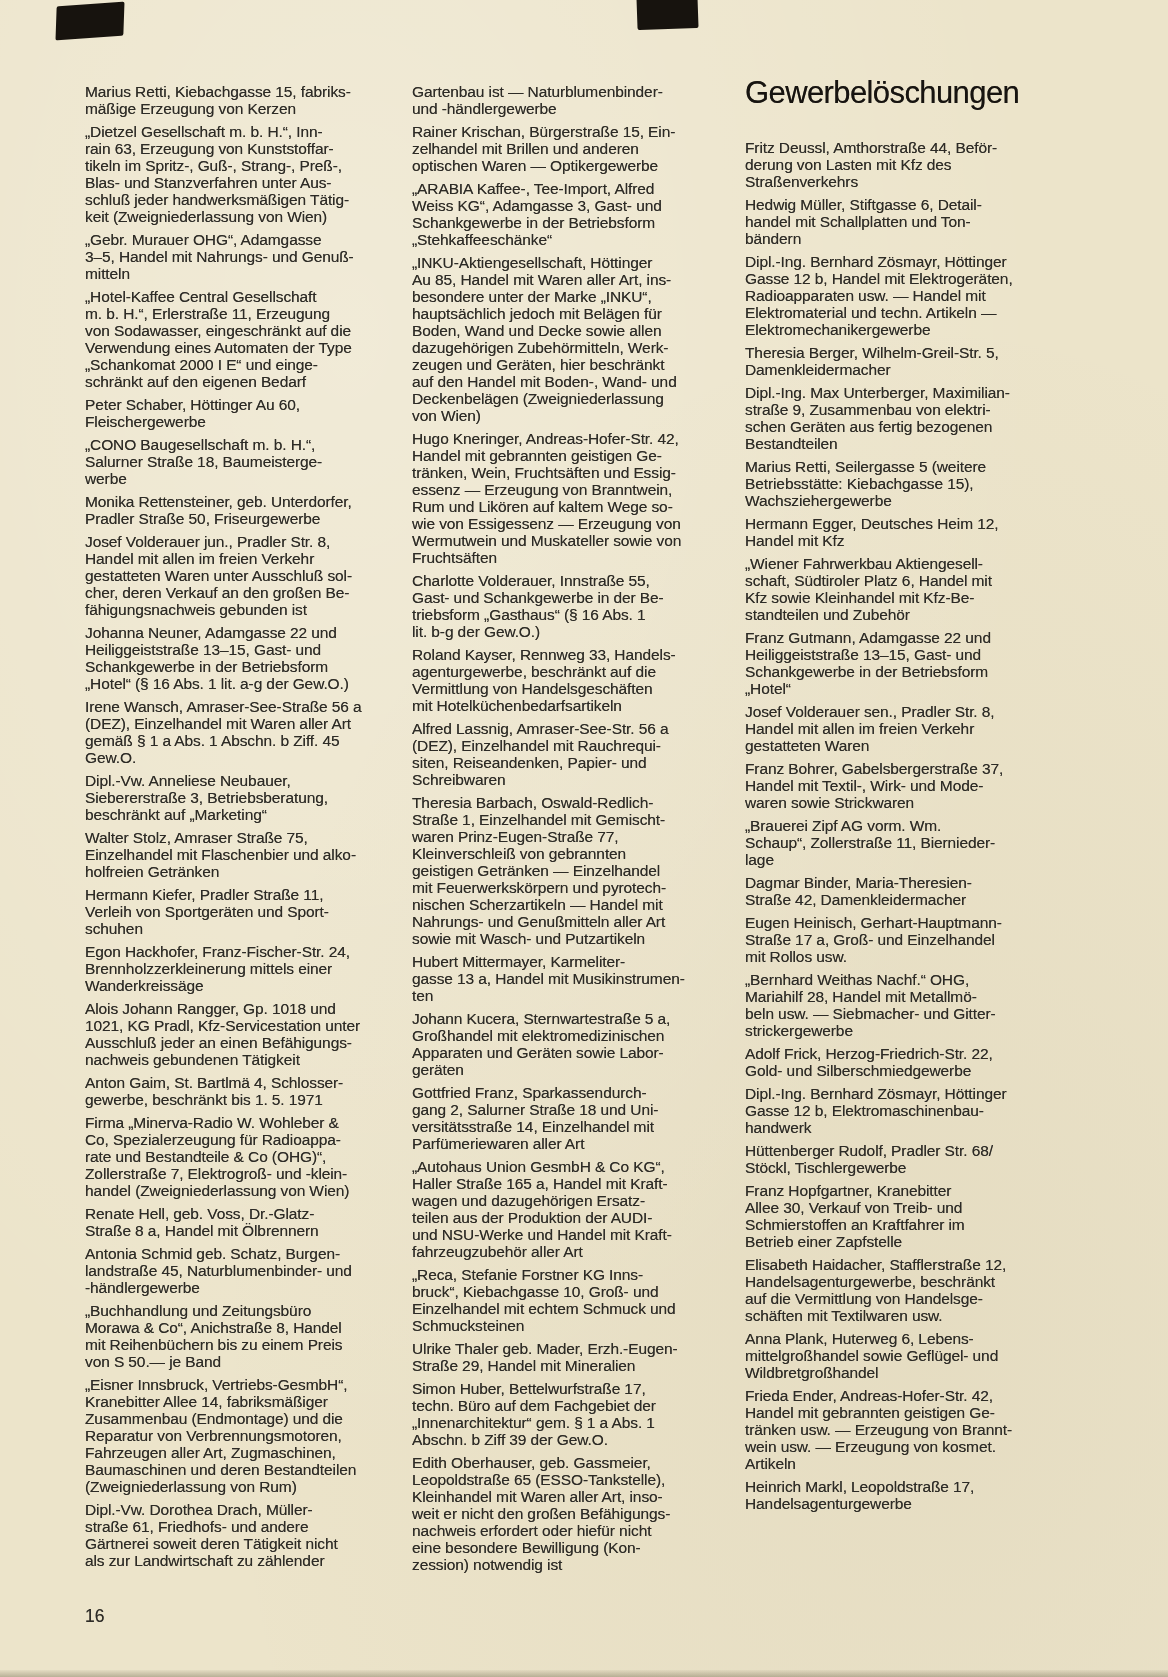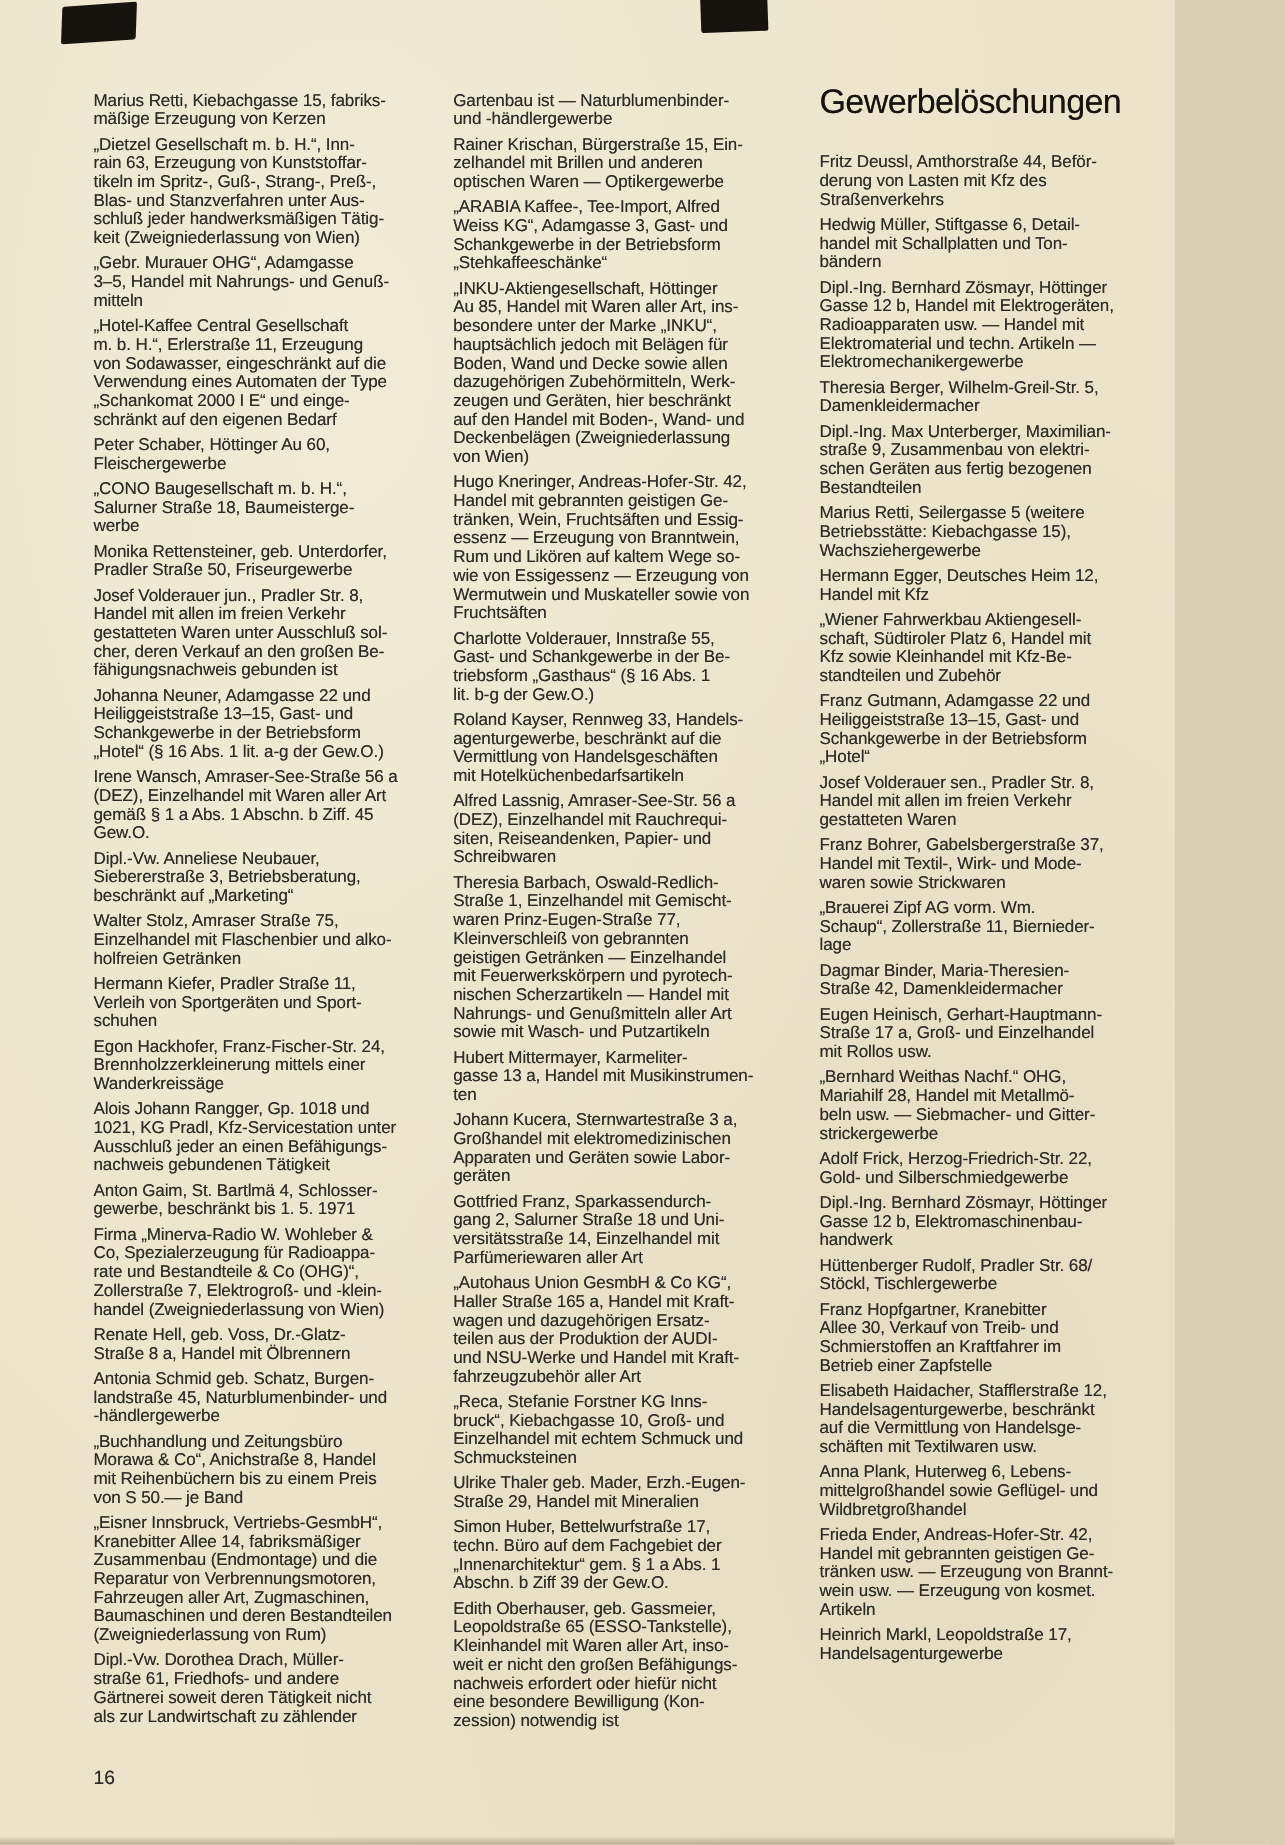--- a/index.html
+++ b/index.html
@@ -3,21 +3,21 @@
 <meta charset="utf-8">
 <style>
   html,body{margin:0;padding:0;}
   body{
     width:1168px;height:1677px;
     font-family:"Liberation Sans", sans-serif;
     background:#d8cfb2;
   }
   .page{
     position:relative;
-    width:1068px;height:1677px;
+    width:1168px;height:1677px;
     background:#ece4ca;
     background-image:
       radial-gradient(ellipse at 30% 20%, rgba(255,255,255,0.25), rgba(0,0,0,0) 60%),
       radial-gradient(ellipse at 80% 80%, rgba(120,100,60,0.06), rgba(0,0,0,0) 55%);
     overflow:hidden;
   }
   .ink-mark{
     position:absolute;
     background:#17130e;
   }
@@ -209,21 +209,21 @@
 waren Prinz-Eugen-Straße 77,
 Kleinverschleiß von gebrannten
 geistigen Getränken — Einzelhandel
 mit Feuerwerkskörpern und pyrotech-
 nischen Scherzartikeln — Handel mit
 Nahrungs- und Genußmitteln aller Art
 sowie mit Wasch- und Putzartikeln</p>
         <p class="entry">Hubert Mittermayer, Karmeliter-
 gasse 13 a, Handel mit Musikinstrumen-
 ten</p>
-        <p class="entry">Johann Kucera, Sternwartestraße 3 a,
+        <p class="entry">Johann Kucera, Sternwartestraße 5 a,
 Großhandel mit elektromedizinischen
 Apparaten und Geräten sowie Labor-
 geräten</p>
         <p class="entry">Gottfried Franz, Sparkassendurch-
 gang 2, Salurner Straße 18 und Uni-
 versitätsstraße 14, Einzelhandel mit
 Parfümeriewaren aller Art</p>
         <p class="entry">„Autohaus Union GesmbH &amp; Co KG“,
 Haller Straße 165 a, Handel mit Kraft-
 wagen und dazugehörigen Ersatz-

